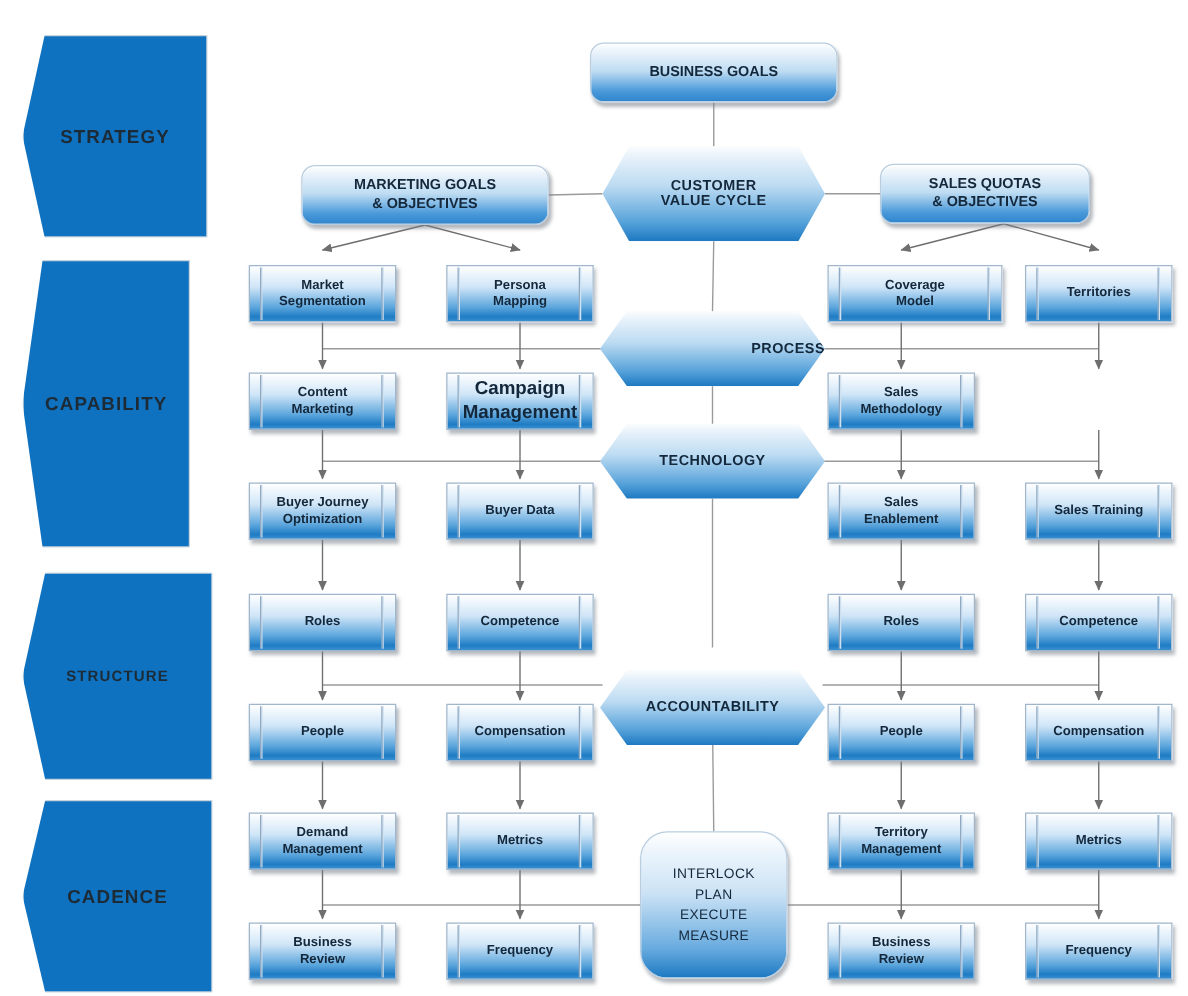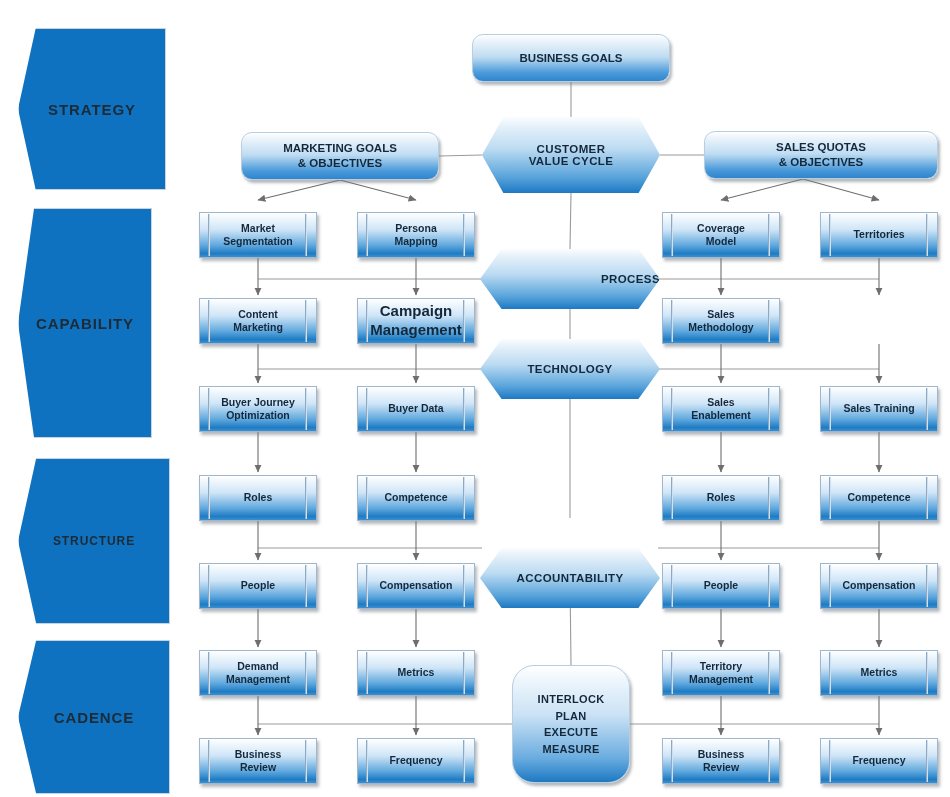--- a/index.html
+++ b/index.html
@@ -81,21 +81,21 @@
   
   .inode{
     position:absolute;
     box-sizing:border-box;
     display:flex;flex-direction:column;align-items:center;justify-content:center;
     text-align:center;
     border:1px solid #b8cde0;
     border-radius:22px;
     background:linear-gradient(to bottom,#ffffff 0%,#eef6fc 12%,#cbe2f5 42%,#68abdf 80%,#1d79c2 100%);
     box-shadow:2px 3px 3px rgba(120,128,136,.55);
-    color:#14283c;font-weight:bold;line-height:1.5;letter-spacing:.3px;
+    color:#14283c;font-weight:normal;line-height:1.5;letter-spacing:.3px;
   }
 </style>
 </head>
 <body>
 
 <div id="stage">
   <svg id="wires" viewBox="0 0 950 797" xmlns="http://www.w3.org/2000/svg">
     <defs>
       <marker id="ah" markerWidth="9" markerHeight="9" refX="7.4" refY="3.6" orient="auto" markerUnits="userSpaceOnUse">
         <path d="M0,0 L8,3.6 L0,7.2 Z" fill="#6e6e6e"></path>
@@ -161,46 +161,46 @@
     <div class="band" style="left: 18px; top: 640px; width: 150px; height: 152px; font-size: 15px;">
       <span>CADENCE</span>
     </div>
     <div class="rnode" style="left: 472px; top: 34px; width: 198px; height: 48px; font-size: 11.5px; flex-direction: column;">
       <span>BUSINESS GOALS</span>
     </div>
     <div class="rnode" style="left: 241px; top: 132px; width: 198px; height: 48px; font-size: 11.5px; flex-direction: column;">
       <span>MARKETING GOALS</span>
       <span>&amp; OBJECTIVES</span>
     </div>
-    <div class="rnode" style="left: 704px; top: 131px; width: 234px; height: 48px; font-size: 11.5px; flex-direction: column;">
+    <div class="rnode" style="left: 704px; top: 131px; width: 168px; height: 48px; font-size: 11.5px; flex-direction: column;">
       <span>SALES QUOTAS</span>
       <span>&amp; OBJECTIVES</span>
     </div>
     <div class="hnode" style="left: 482px; top: 117px; width: 178px; height: 76px; font-size: 11.5px; flex-direction: column;">
       <span>CUSTOMER</span>
       <span>VALUE CYCLE</span>
     </div>
     <div class="hnode" style="left: 480px; top: 249px; width: 180px; height: 60px; font-size: 11.5px; flex-direction: column; align-items: flex-end;">
       <span>PROCESS</span>
     </div>
     <div class="hnode" style="left: 480px; top: 339px; width: 180px; height: 60px; font-size: 11.5px; flex-direction: column;">
       <span>TECHNOLOGY</span>
     </div>
-    <div class="hnode" style="left: 480px; top: 548px; width: 180px; height: 60px; font-size: 11.5px; flex-direction: column;">
+    <div class="hnode" style="left: 480px; top: 536px; width: 180px; height: 60px; font-size: 11.5px; flex-direction: column;">
       <span>ACCOUNTABILITY</span>
     </div>
     <div class="pnode" style="left: 199px; top: 212px; width: 118px; height: 46px; font-size: 10.5px; flex-direction: column;">
       <span>Market</span>
       <span>Segmentation</span>
     </div>
     <div class="pnode" style="left: 357px; top: 212px; width: 118px; height: 46px; font-size: 10.5px; flex-direction: column;">
       <span>Persona</span>
       <span>Mapping</span>
     </div>
-    <div class="pnode" style="left: 662px; top: 212px; width: 118px; height: 46px; font-size: 10.5px; flex-direction: column;">
+    <div class="pnode" style="left: 662px; top: 212px; width: 140px; height: 46px; font-size: 10.5px; flex-direction: column;">
       <span>Coverage</span>
       <span>Model</span>
     </div>
     <div class="pnode" style="left: 820px; top: 212px; width: 118px; height: 46px; font-size: 10.5px; flex-direction: column;">
       <span>Territories</span>
     </div>
     <div class="pnode" style="left: 199px; top: 298px; width: 118px; height: 46px; font-size: 10.5px; flex-direction: column;">
       <span>Content</span>
       <span>Marketing</span>
     </div>

